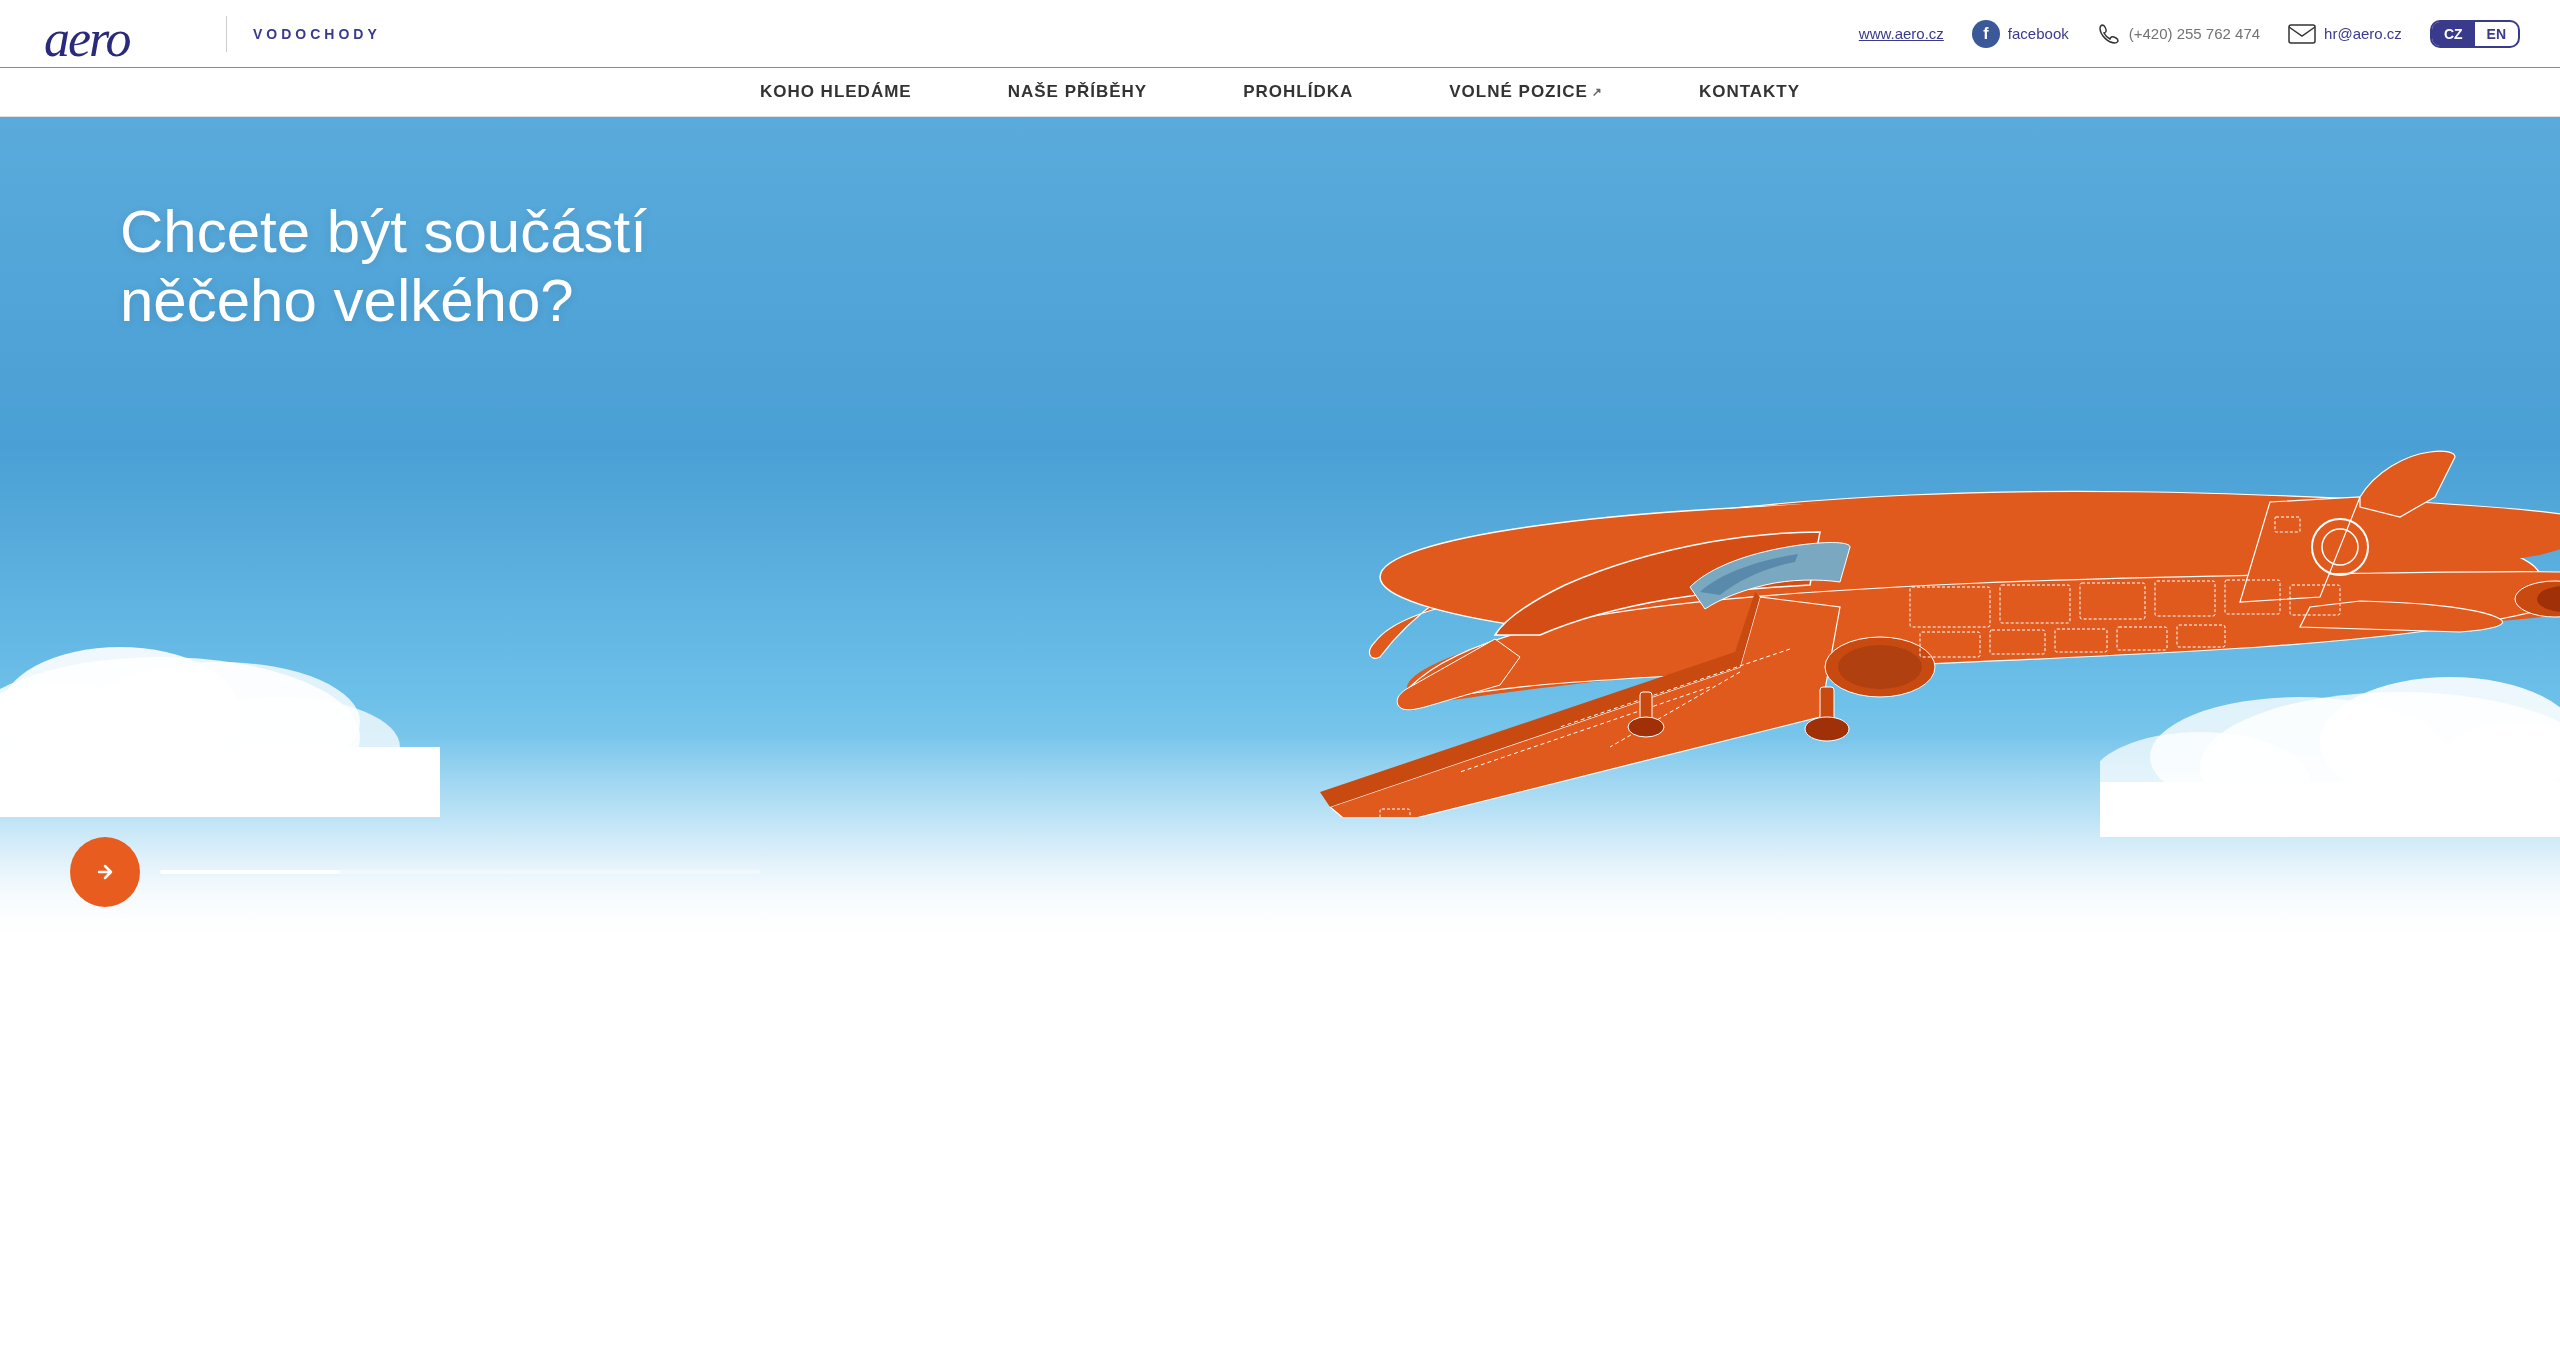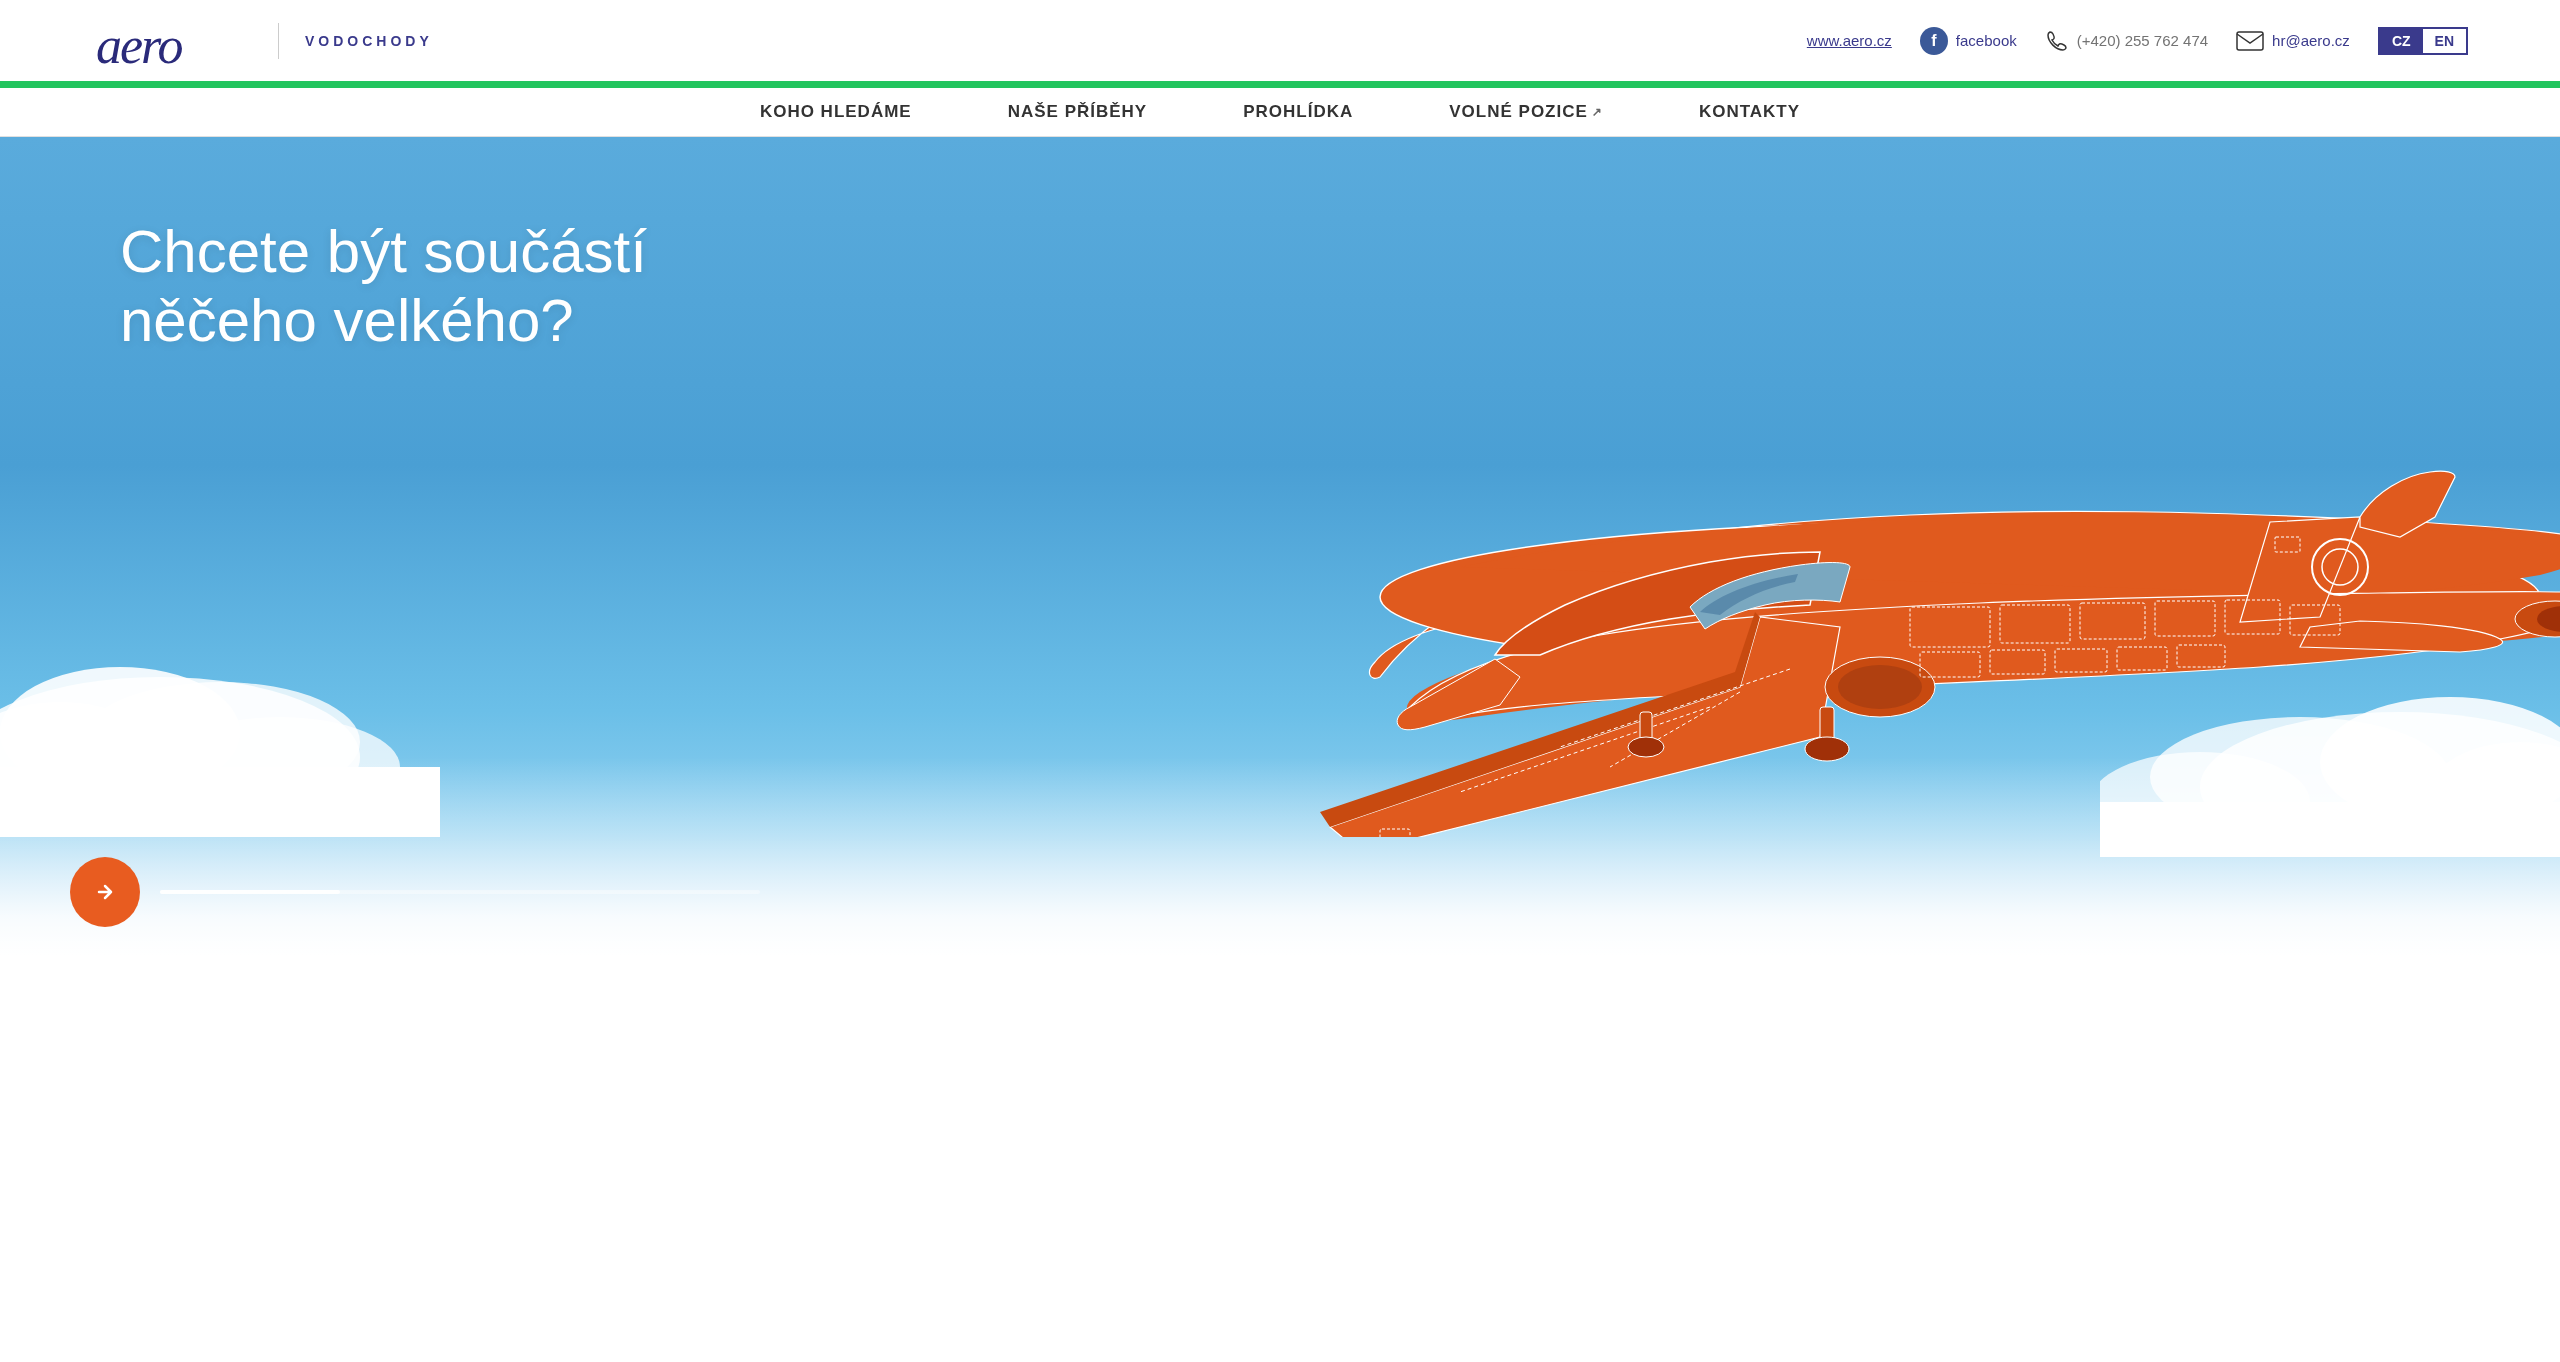--- a/index.html
+++ b/index.html
@@ -4,23 +4,23 @@
   <style>
     * { margin: 0; padding: 0; box-sizing: border-box; }
     body { font-family: 'Arial', sans-serif; overflow-x: hidden; }
 
     
     .top-bar {
       background: #fff;
       display: flex;
       align-items: center;
       justify-content: space-between;
-      padding: 0 92px;
-      height: 88px;
-      border-bottom: 7px solid #22c55e;
+      padding: 0 40px;
+      height: 68px;
+      border-bottom: 1px solid #22c55e;
       position: relative;
       z-index: 10;
     }
 
     .logo-area {
       display: flex;
       align-items: center;
       gap: 12px;
     }
 
@@ -108,21 +108,21 @@
 
     .email-link {
       color: #3a3a8c;
       font-size: 15px;
     }
 
     .lang-switcher {
       display: flex;
       align-items: center;
       border: 2px solid #3a3a8c;
-      border-radius: 0;
+      border-radius: 10px;
       overflow: hidden;
     }
 
     .lang-btn {
       padding: 4px 12px;
       font-size: 14px;
       font-weight: 700;
       cursor: pointer;
       color: #3a3a8c;
       background: transparent;

